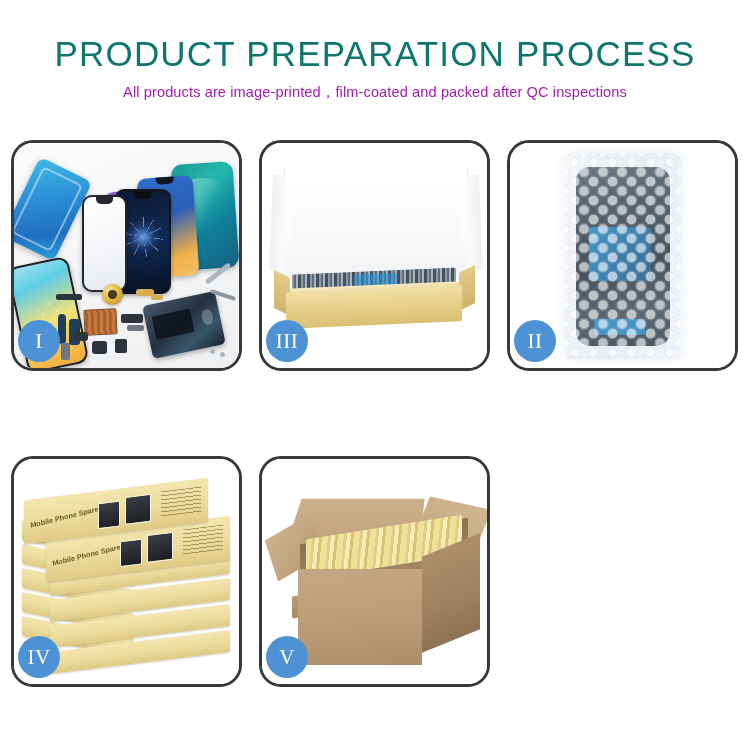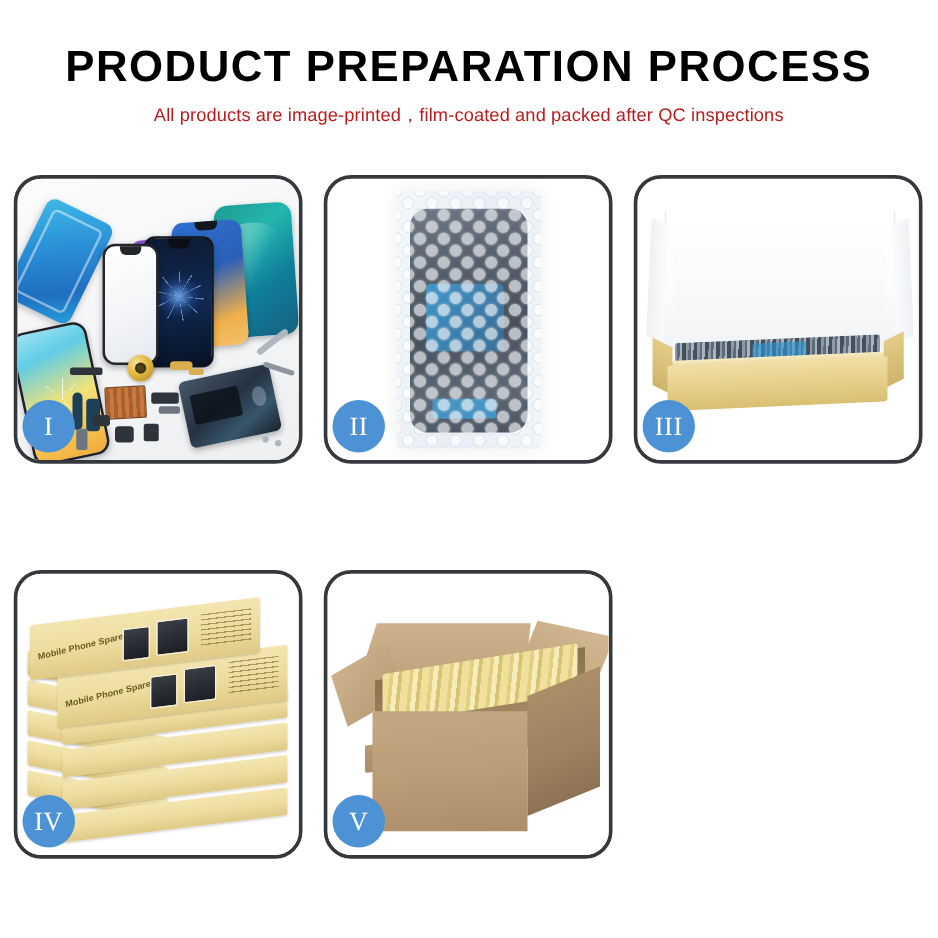--- a/index.html
+++ b/index.html
@@ -22,31 +22,31 @@
   
   .header {
     position: absolute;
     top: 34px;
     left: 0;
     width: 750px;
     text-align: center;
   }
   .title {
     font-size: 35px;
-    font-weight: 700;
+    font-weight: 400;
     letter-spacing: 1.2px;
-    color: #000000;
+    color: #0f766e;
     line-height: 1.15;
     white-space: nowrap;
   }
   .subtitle {
     margin-top: 9px;
     font-size: 14.6px;
     font-weight: 400;
-    color: #b91c1c;
+    color: #a21caf;
     letter-spacing: 0.1px;
     white-space: nowrap;
   }
 
   
   .grid {
     position: absolute;
     top: 140px;
     left: 11px;
     width: 728px;
@@ -492,40 +492,40 @@
         <div class="part lt" style="left:47px;top:200px;width:9px;height:17px;border-radius:2px;"></div>
         <div class="part slv" style="right:14px;bottom:11px;width:5px;height:5px;border-radius:50%;"></div>
         <div class="part slv" style="right:24px;bottom:14px;width:5px;height:5px;border-radius:50%;"></div>
         <div class="part slv" style="right:6px;top:128px;width:30px;height:5px;transform:rotate(-38deg);border-radius:3px;"></div>
         <div class="part" style="right:3px;top:150px;width:26px;height:4px;transform:rotate(18deg);background:#8d959e;"></div>
       </div>
       <div class="badge">I</div>
     </div>
 
     <div class="panel">
-      <div class="panel-photo p2">
-        <div class="wrap-outer">
-          <div class="wrap-inner"></div>
-          <div class="bubbles"></div>
-        </div>
-      </div>
-      <div class="badge">II</div>
-    </div>
-
-    <div class="panel">
       <div class="panel-photo p3">
         <div class="m-lid"></div>
         <div class="m-foam"></div>
         <div class="m-content"></div>
         <div class="m-rim"></div>
         <div class="m-left"></div>
         <div class="m-right"></div>
         <div class="m-front"></div>
       </div>
       <div class="badge">III</div>
+    </div>
+
+    <div class="panel">
+      <div class="panel-photo p2">
+        <div class="wrap-outer">
+          <div class="wrap-inner"></div>
+          <div class="bubbles"></div>
+        </div>
+      </div>
+      <div class="badge">II</div>
     </div>
 
     <div class="panel">
       <div class="panel-photo p4">
         <div class="stack">
 
           <div class="sbox" style="left:2px;top:60px;width:112px;height:20px;transform:skewY(11deg);"></div>
           <div class="sbox" style="left:2px;top:84px;width:112px;height:20px;transform:skewY(11deg);"></div>
           <div class="sbox" style="left:2px;top:108px;width:112px;height:20px;transform:skewY(11deg);"></div>
           <div class="sbox" style="left:2px;top:132px;width:112px;height:20px;transform:skewY(11deg);"></div>

